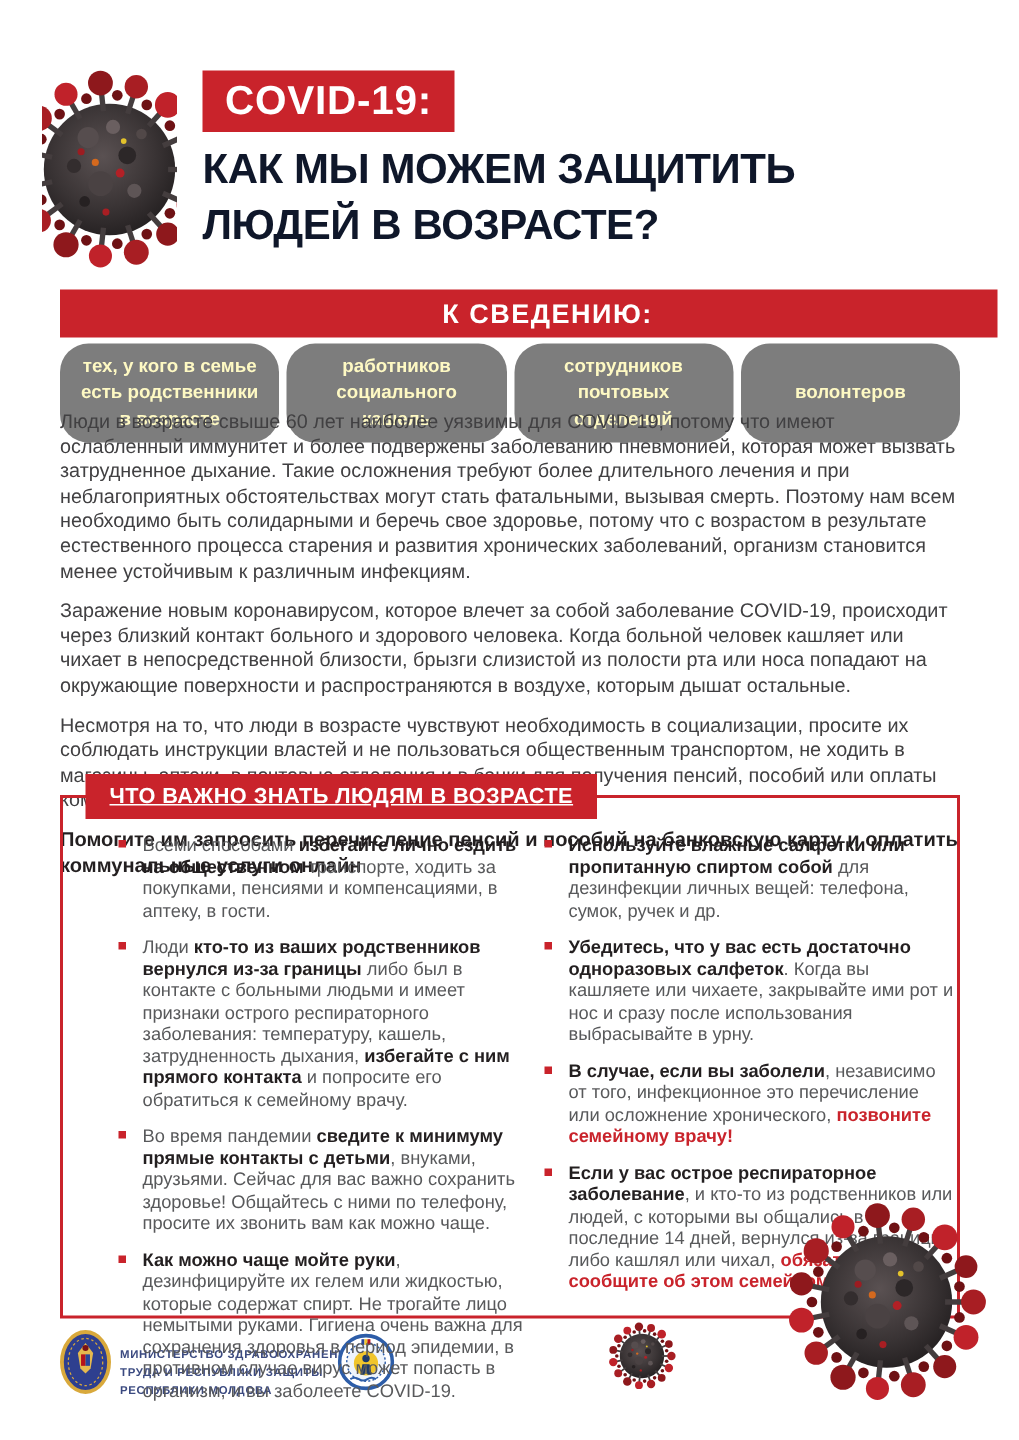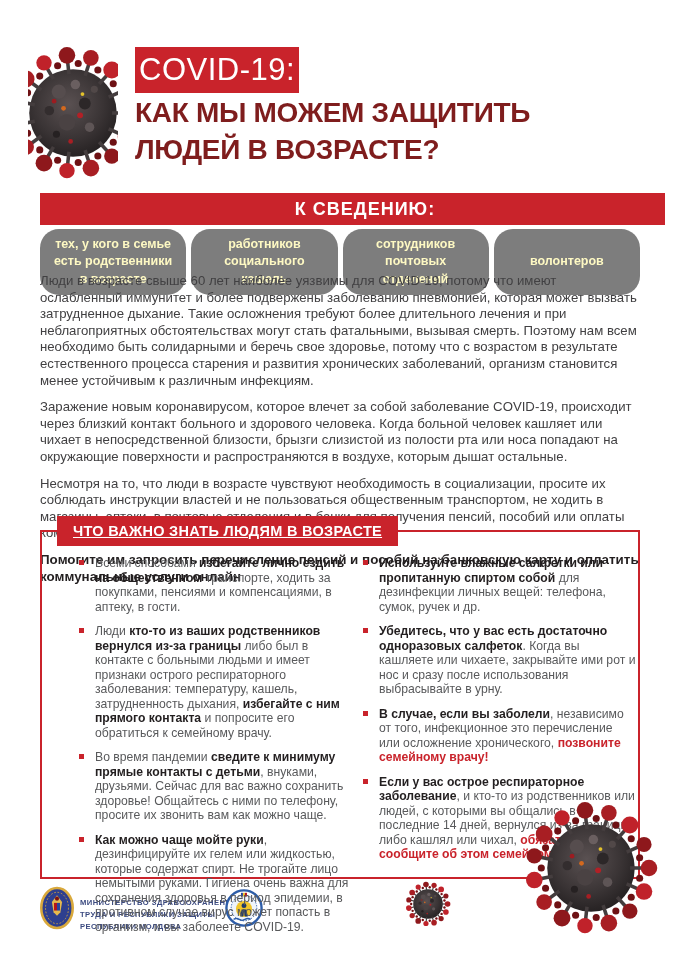--- a/index.html
+++ b/index.html
@@ -4,22 +4,22 @@
 <style>
   :root{ --red:#C9232B; --gray:#7D7D7D; }
   html,body{margin:0;padding:0;background:#fff;}
   .page{position:relative;width:679px;height:960px;background:#fff;overflow:hidden;
         font-family:"Liberation Sans",sans-serif;color:#414042;}
 
   
   .virus-clip{position:absolute;left:28px;top:42px;width:90px;height:142px;overflow:hidden;}
   .virus-clip svg{position:absolute;left:-26px;top:0;}
   .badge{position:absolute;left:135px;top:47px;background:var(--red);color:#fff;
-         font-weight:normal;font-size:31px;letter-spacing:.5px;padding:5px 4px;}
-  .title{position:absolute;left:135px;top:94px;color:#7f1d1d;font-weight:bold;
+         font-weight:bold;font-size:27px;letter-spacing:.5px;padding:5px 15px;}
+  .title{position:absolute;left:135px;top:94px;color:#0f172a;font-weight:bold;
          font-size:28px;line-height:37px;letter-spacing:-.3px;}
 
   
   .notice-bar{position:absolute;left:40px;top:193px;width:600px;height:32px;background:var(--red);
           color:#fff;display:flex;align-items:center;justify-content:center;
           font-weight:bold;font-size:18px;letter-spacing:1px;padding-left:25px;}
   .aud-row{position:absolute;left:40px;top:229px;width:600px;display:flex;gap:5px;}
   .aud{flex:1;background:var(--gray);color:#fef9c3;font-weight:bold;font-size:12.5px;line-height:1.4;
        min-height:66px;display:flex;align-items:center;justify-content:center;text-align:center;
        white-space:pre-line;padding:5px 8px;box-sizing:border-box;border-radius:19px;}

